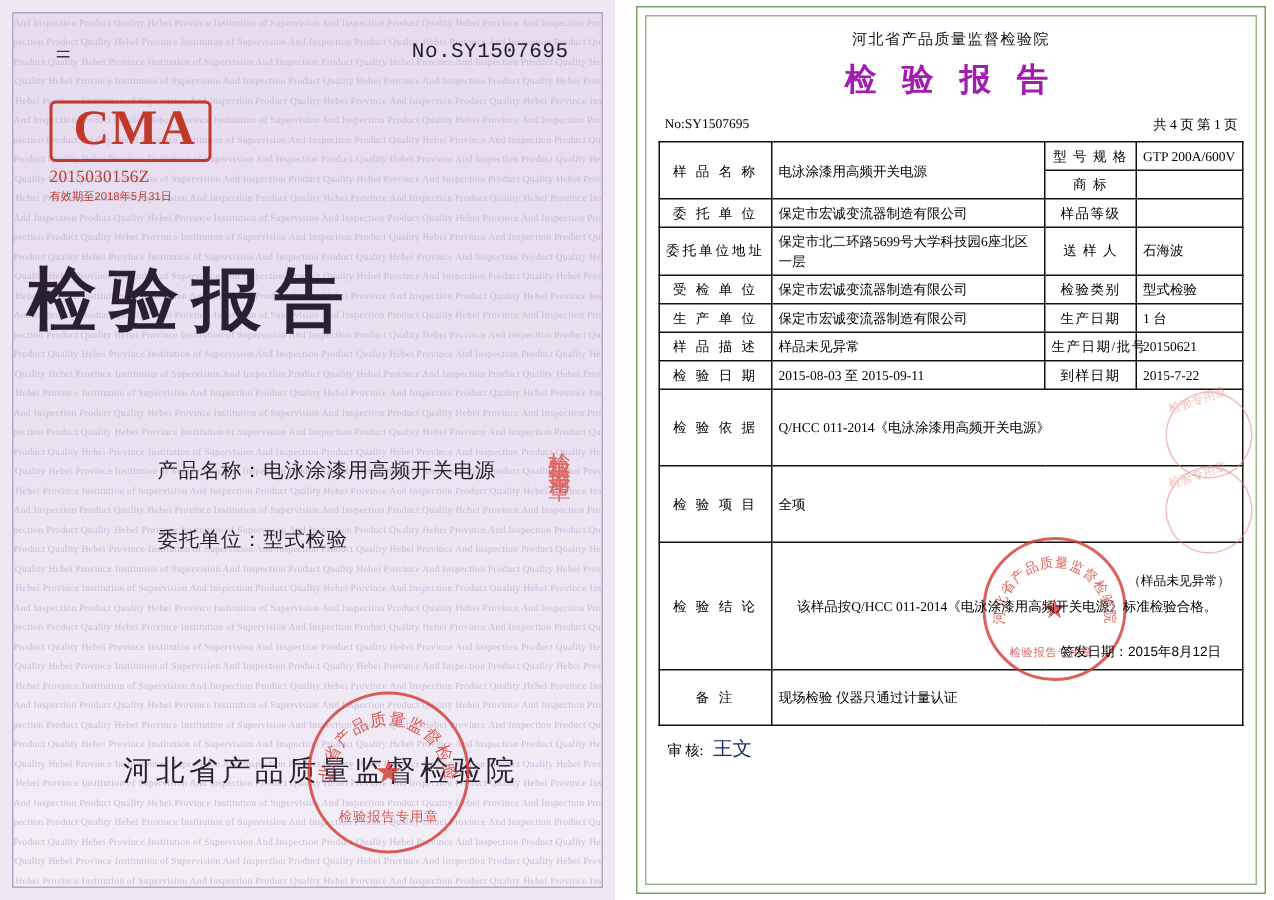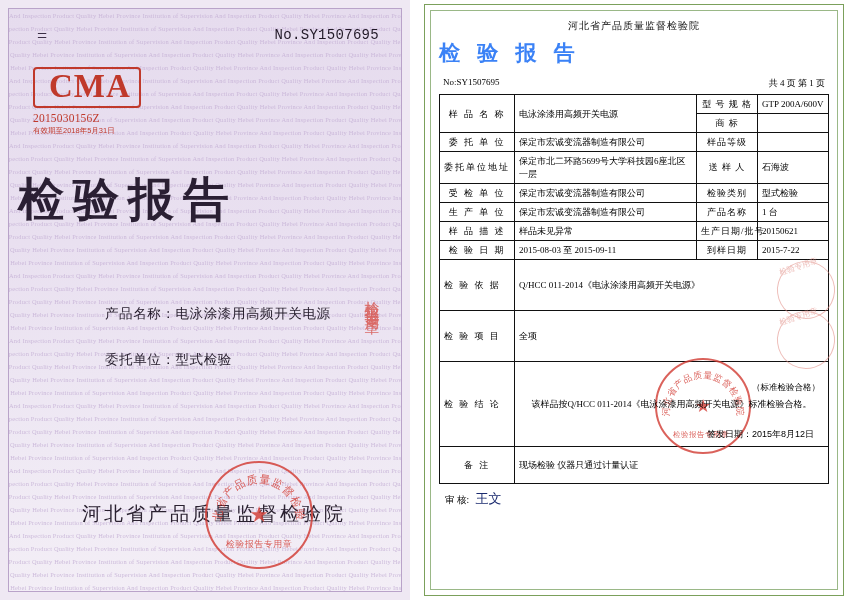--- a/index.html
+++ b/index.html
@@ -251,25 +251,25 @@
   }
   .form-org {
     text-align: center;
     font-family: "Liberation Serif", serif;
     font-size: 10px;
     color: #111;
     letter-spacing: 1px;
     margin-top: 2px;
   }
   .form-title {
-    text-align: left;
+    text-align: center;
     font-family: "Liberation Serif", serif;
     font-weight: bold;
     font-size: 21px;
-    color: #3b82f6;
+    color: #a21caf;
     letter-spacing: 6px;
     margin-top: 6px;
   }
   .form-meta {
     display: flex;
     justify-content: space-between;
     font-family: "Liberation Serif", serif;
     font-size: 9px;
     color: #000;
     margin-top: 10px;
@@ -309,21 +309,21 @@
   td.val2 {
     width: 62px;
     text-align: left;
   }
   td.tall {
     height: 44px;
     vertical-align: top;
   }
   td.tall-lab {
     height: 44px;
-    text-align: left;
+    text-align: center;
     letter-spacing: 2px;
   }
   td.mid {
     height: 30px;
     vertical-align: top;
   }
 
   .conclusion-cell {
     position: relative;
     height: 78px;
@@ -560,21 +560,21 @@
         </tr>
         <tr>
           <td class="lab">受 检 单 位</td>
           <td class="val">保定市宏诚变流器制造有限公司</td>
           <td class="lab2">检验类别</td>
           <td class="val2">型式检验</td>
         </tr>
         <tr>
           <td class="lab">生 产 单 位</td>
           <td class="val">保定市宏诚变流器制造有限公司</td>
-          <td class="lab2">产品名称</td>
+          <td class="lab2">生产日期</td>
           <td class="val2">1 台</td>
         </tr>
         <tr>
           <td class="lab">样 品 描 述</td>
           <td class="val">样品未见异常</td>
           <td class="lab2">生产日期/批号</td>
           <td class="val2">20150621</td>
         </tr>
         <tr>
           <td class="lab">检 验 日 期</td>
@@ -599,21 +599,21 @@
                 <defs>
                   <path id="arcPathR" d="M 12,52 A 34,34 0 0 1 80,52"></path>
                 </defs>
                 <text>
                   <textPath href="#arcPathR" startOffset="50%" text-anchor="middle" id="arcTextR">河北省产品质量监督检验院</textPath>
                 </text>
               </svg>
               <div class="star">★</div>
               <div class="stamp-bottom">检验报告专用章</div>
             </div>
-            <div class="seal-note">（标准检验合格）</div>
+            <div class="seal-note">（样品未见异常）</div>
             <div class="sign-line">签发日期：2015年8月12日</div>
           </td>
         </tr>
         <tr>
           <td class="lab mid">备    注</td>
           <td class="mid" colspan="3">现场检验 仪器只通过计量认证</td>
         </tr>
       </tbody>
         </table>
 

